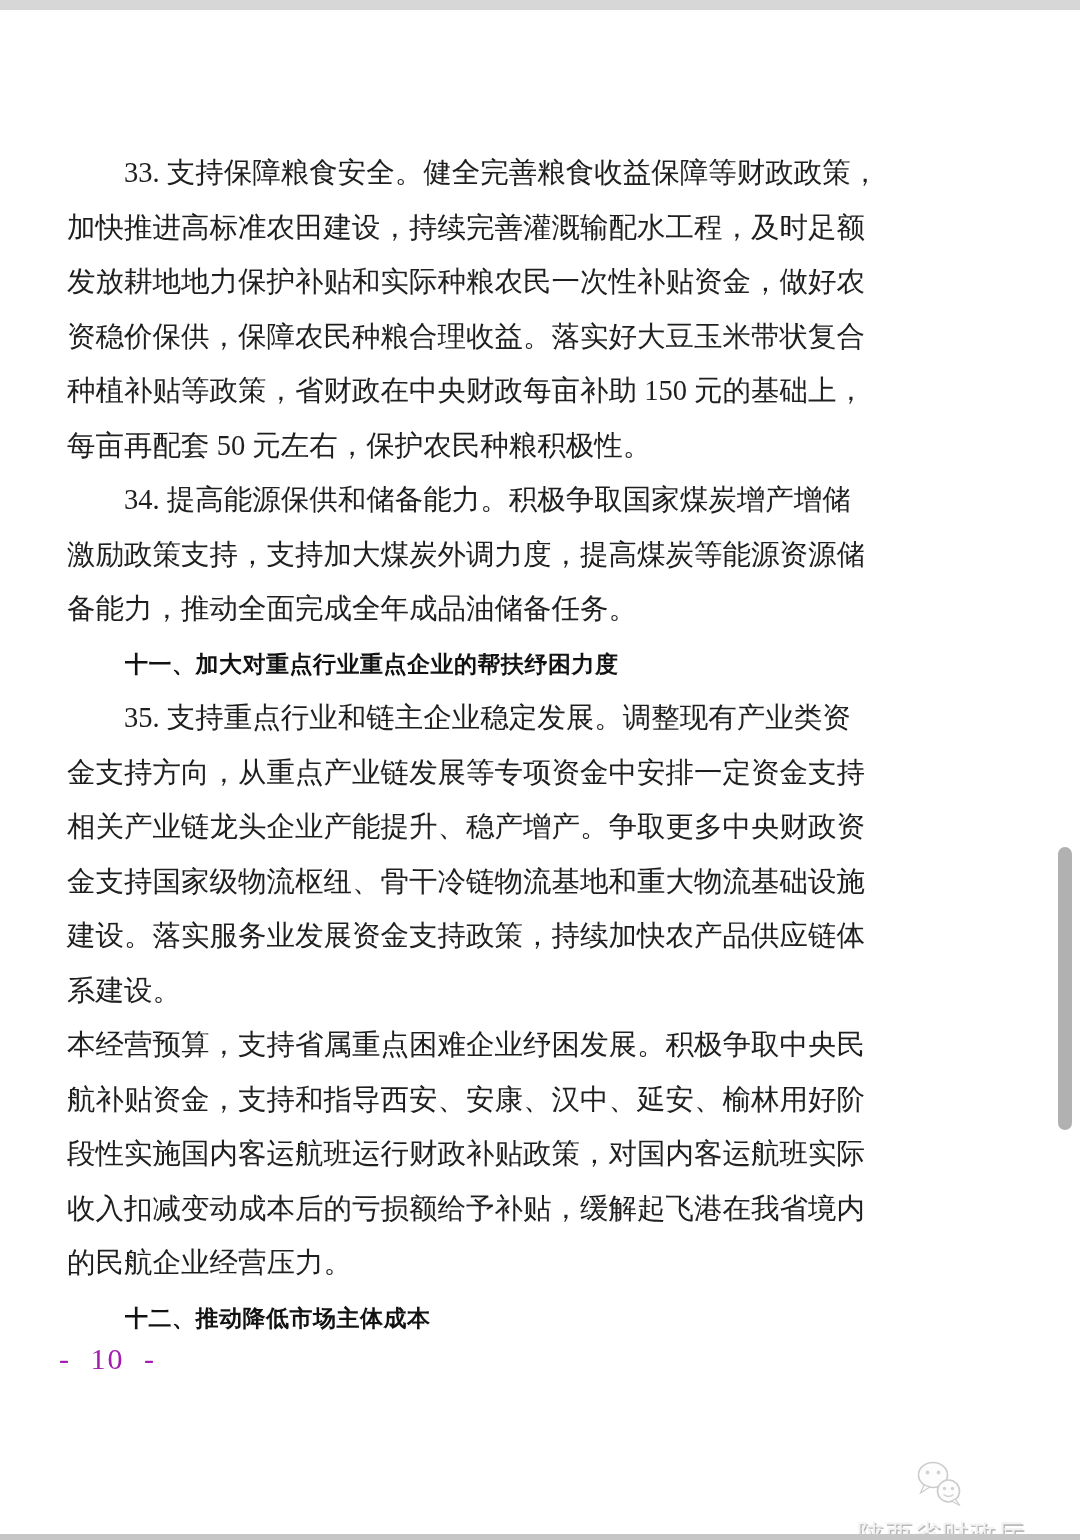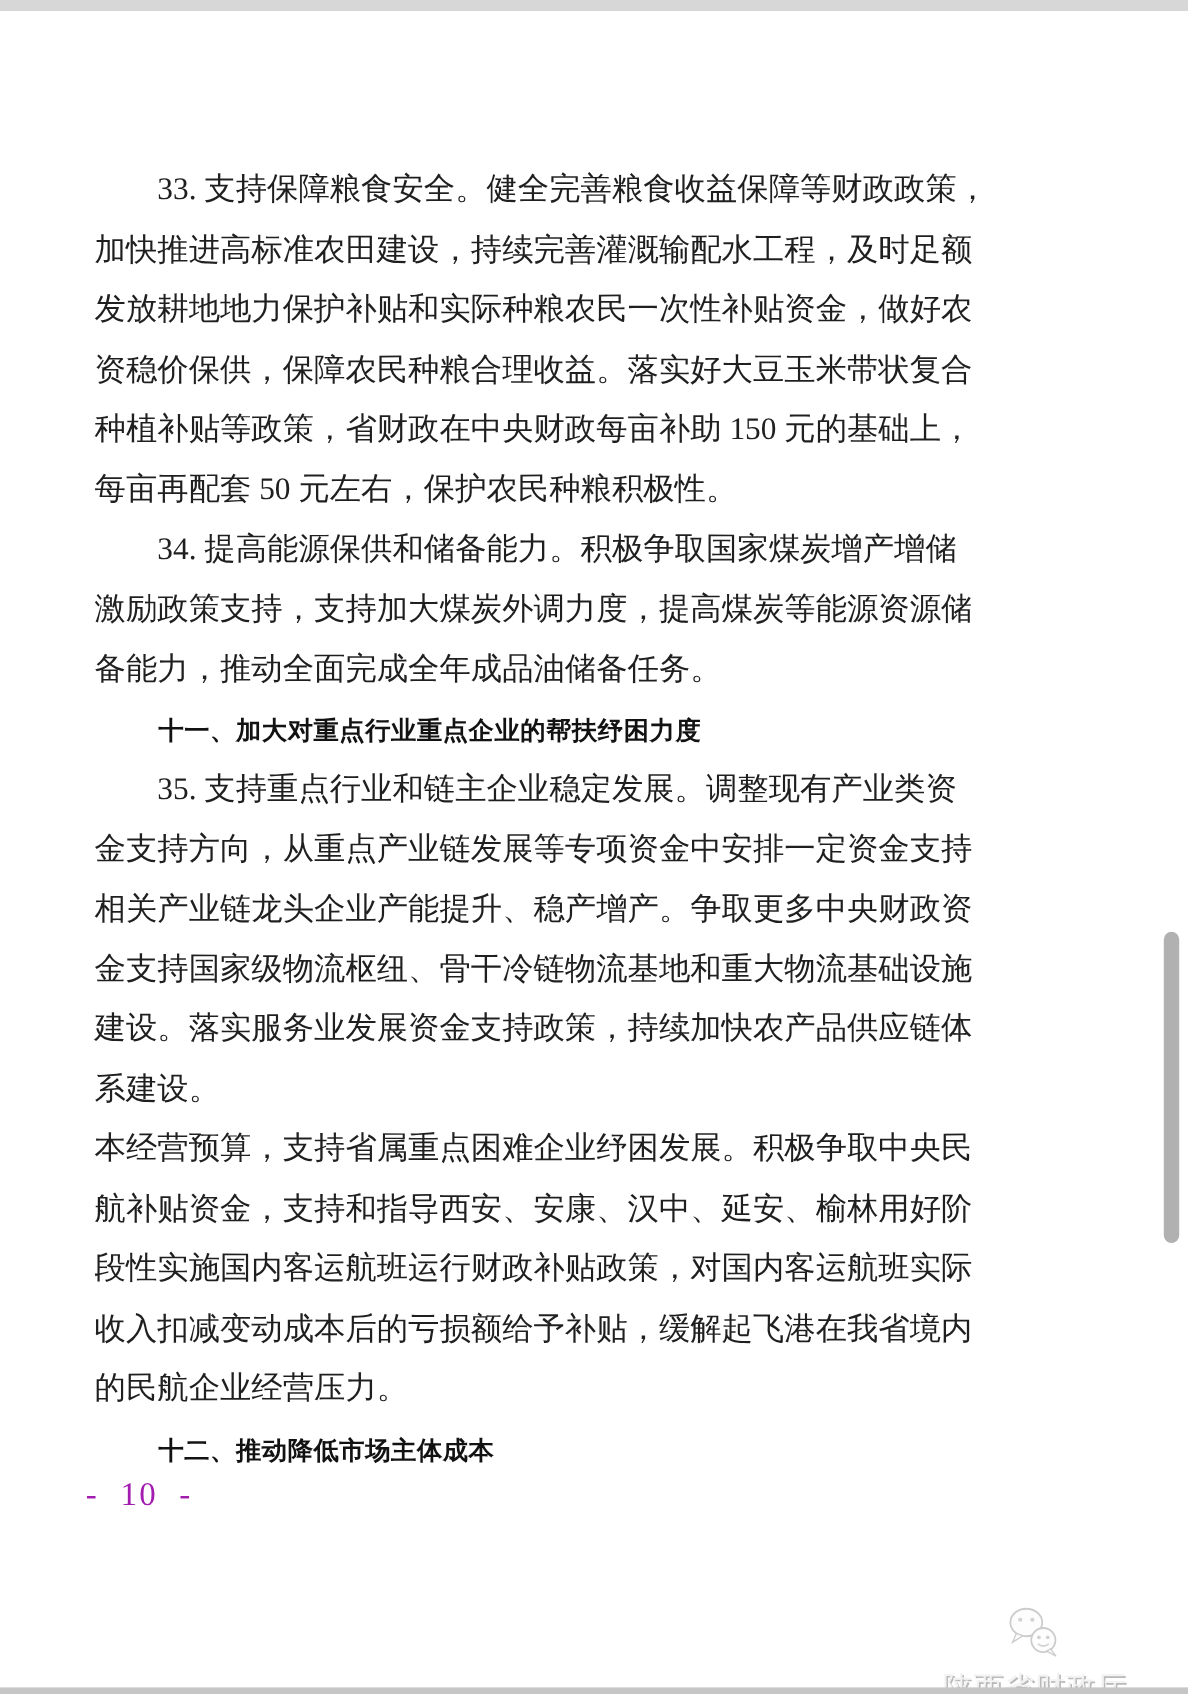--- a/index.html
+++ b/index.html
@@ -27,21 +27,21 @@
     position: absolute;
     bottom: 0; left: 0;
     width: 100%; height: 6px;
     background: #c6c6c6;
   }
   .doc {
     position: absolute;
     top: 0; left: 0;
     box-sizing: border-box;
     width: 931px;
-    padding: 146px 135px 0 86px;
+    padding: 146px 135px 0 67px;
     color: #1f1f1f;
     font-size: 28.5px;
     line-height: 54.5px;
   }
   .para { margin: 0; }
   .ln {
     text-align: justify;
     text-align-last: justify;
     white-space: nowrap;
     overflow: visible;

